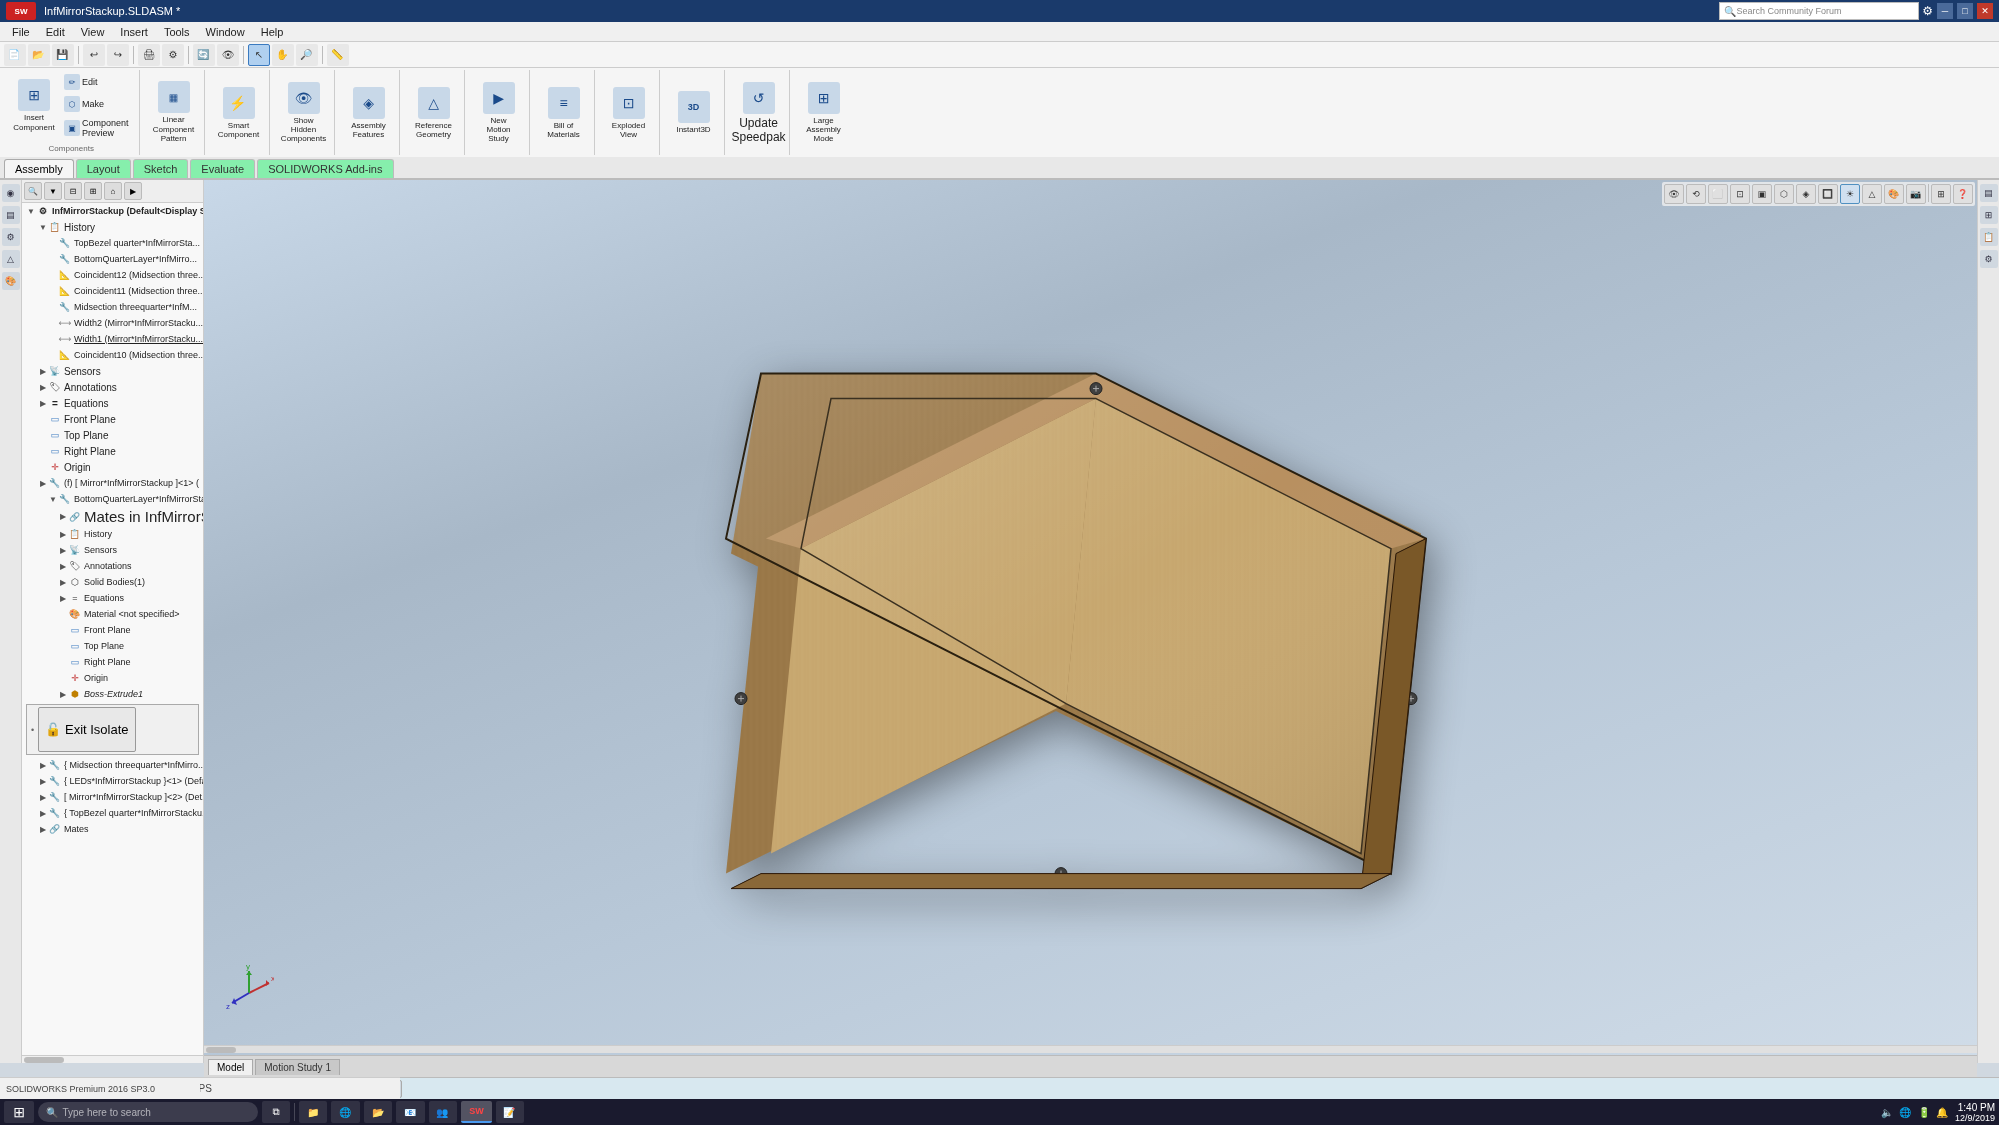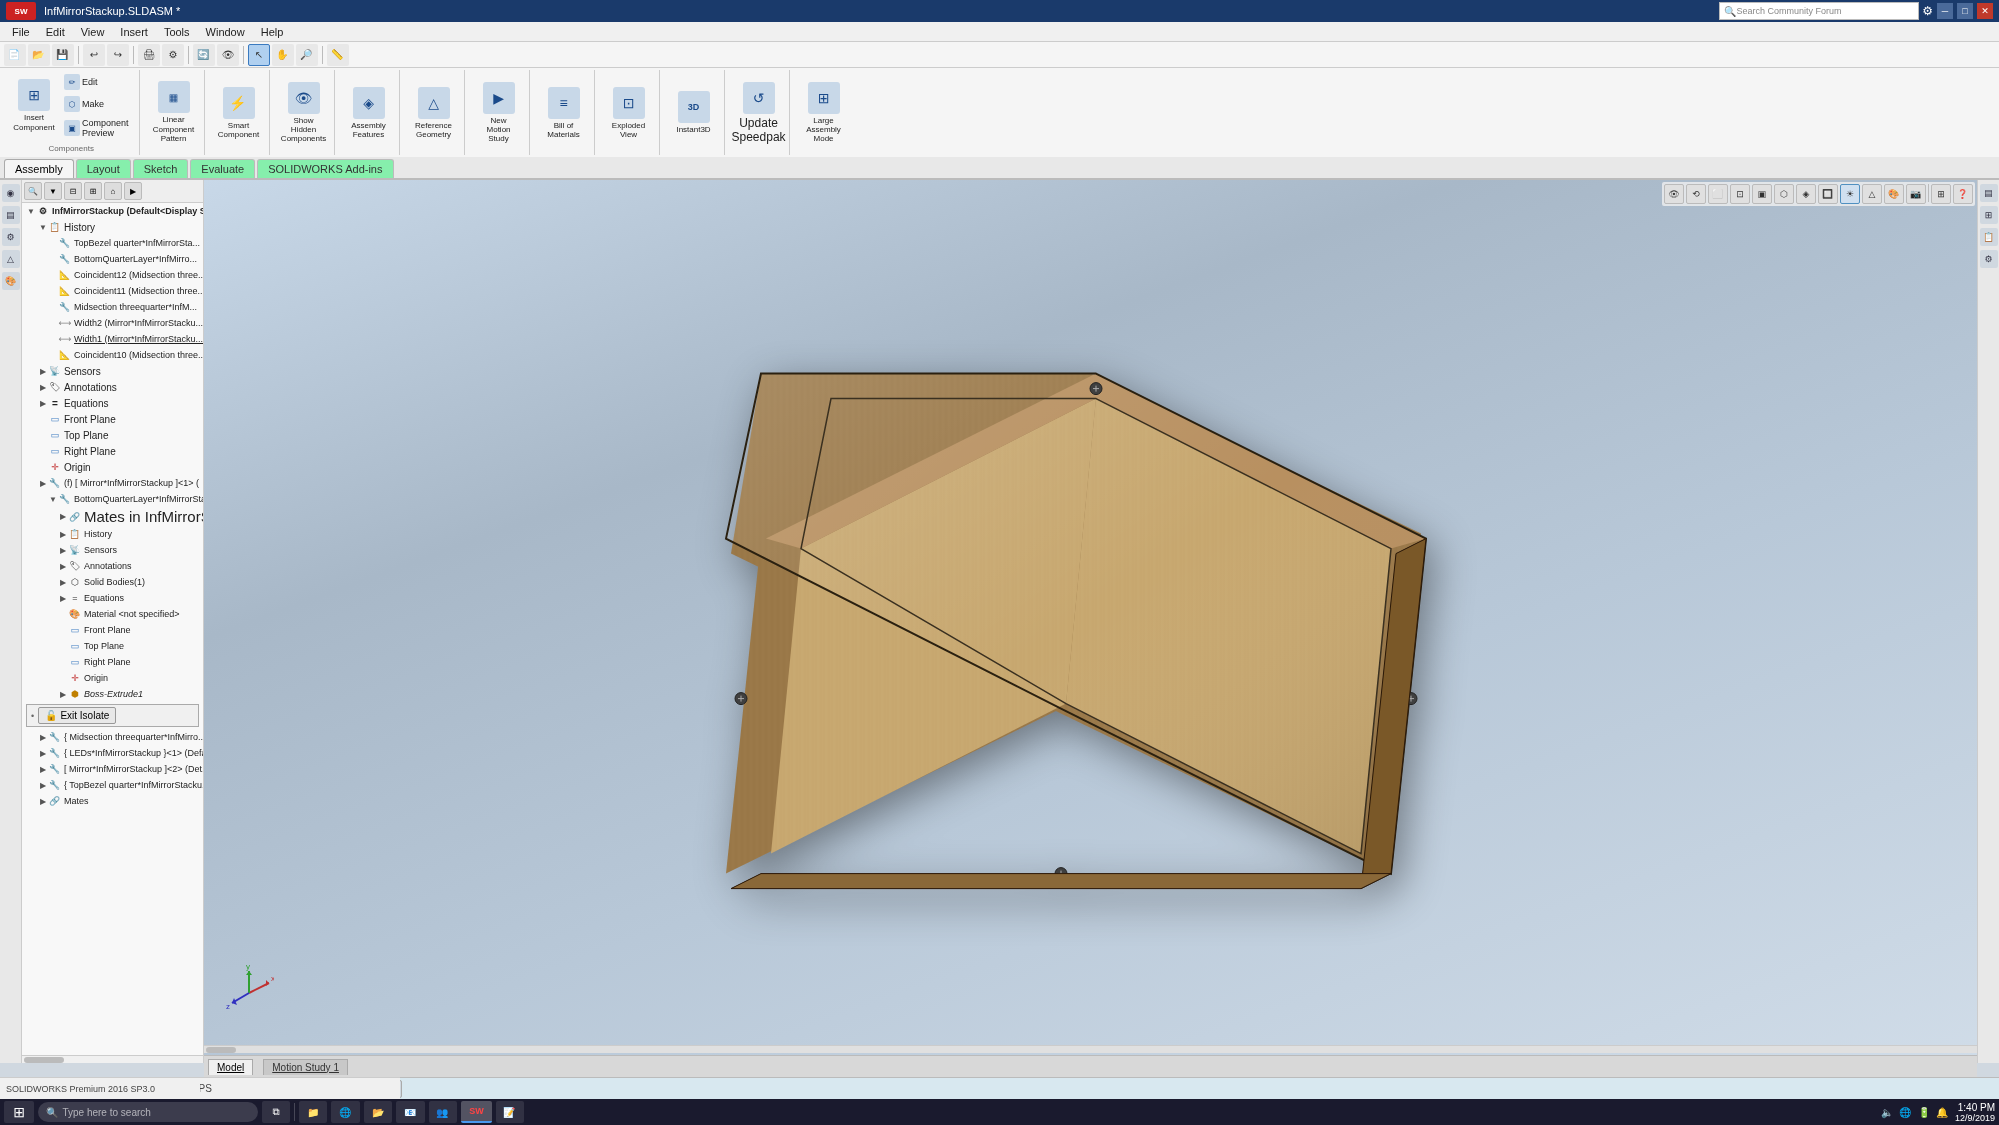--- a/index.html
+++ b/index.html
@@ -261,26 +261,26 @@
       background: #f0f0f0;
       border: 1px solid #aaa;
       padding: 2px 4px;
       margin: 2px 4px;
       display: flex;
       align-items: center;
       gap: 4px;
       font-size: 10px;
     }
     .isolate-btn {
-      padding: 2px 6px;
+      padding: 14px 6px;
       background: #e8e8e8;
       border: 1px solid #999;
       border-radius: 2px;
       cursor: pointer;
-      font-size: 10px;
+      font-size: 13px;
     }
 
     
     #viewport {
       flex: 1;
       background: linear-gradient(160deg, #c8d8e8 0%, #a8b8c8 30%, #b8c8d8 60%, #d0dce8 100%);
       position: relative;
       overflow: hidden;
     }
 
@@ -392,22 +392,21 @@
       right: 22px;
     }
     .model-tab {
       padding: 2px 8px;
       background: #c8c8c8;
       border: 1px solid #aaa;
       border-bottom: none;
       font-size: 10px;
       cursor: pointer;
       color: #333;
-      margin-right: 10px;
-      text-decoration: underline;
+      margin-right: 2px;
     }
     .model-tab.active {
       background: #f0f0f0;
       color: #000;
     }
 
     
     #taskbar {
       position: absolute;
       bottom: 0;

